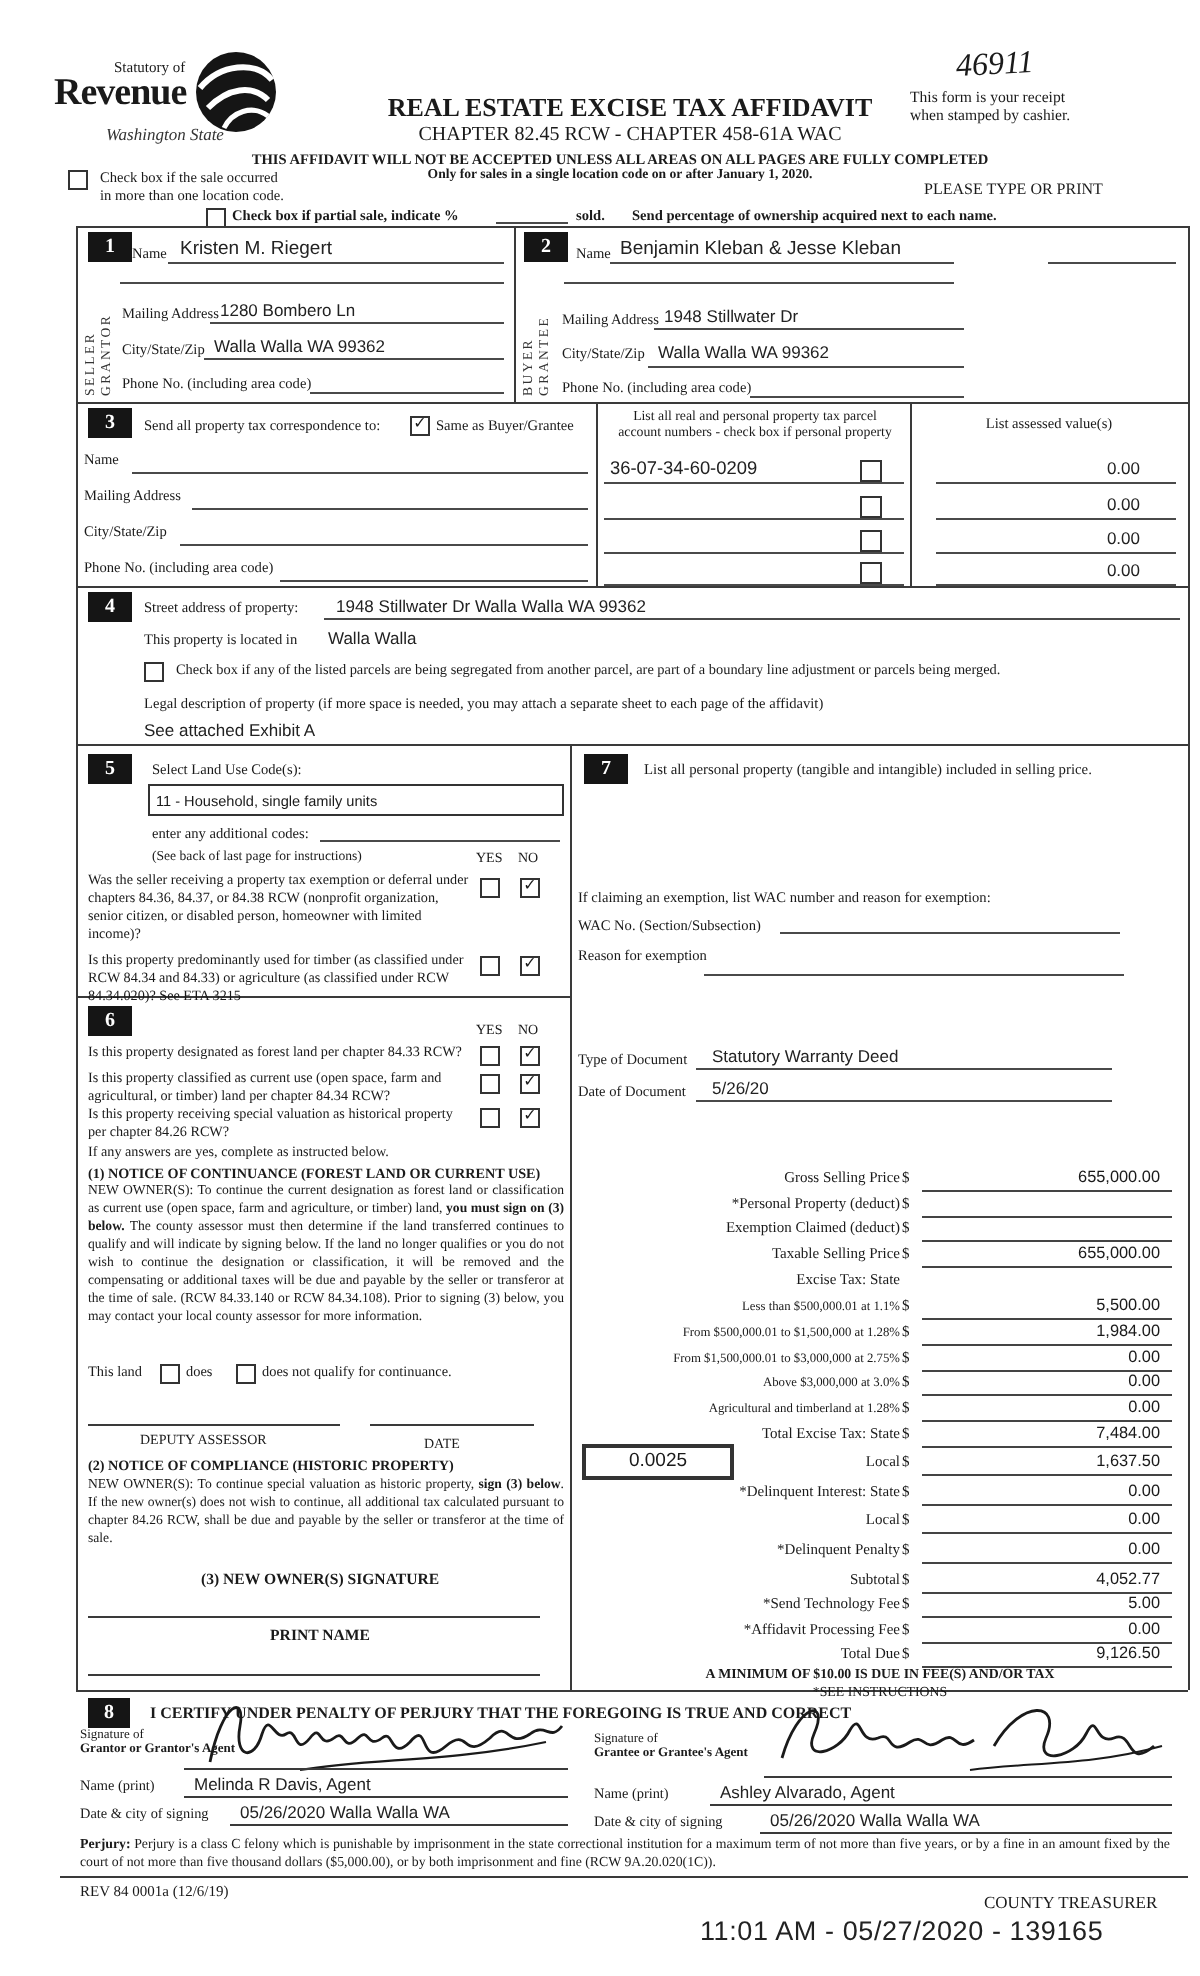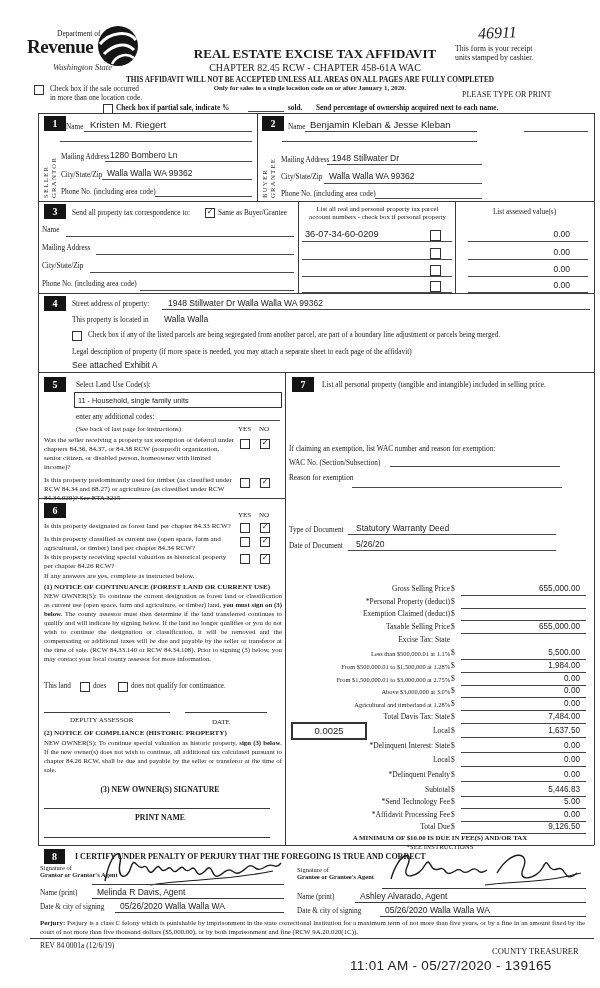--- a/index.html
+++ b/index.html
@@ -34,38 +34,38 @@
   .ratebox{position:absolute;left:3px;top:-3px;width:72px;height:14px;border:2px solid #333;
            text-align:center;font:9.5px "Liberation Sans",sans-serif;line-height:14px}
   .sig{position:absolute;pointer-events:none}
   .hand{font-family:"Liberation Serif",serif;font-style:italic}
 </style>
 </head>
 <body>
 
 <div class="page">
 
-  <div class="abs lbl" style="left:57px;top:29px;font-size:7.5px">Department of</div>
+  <div class="abs lbl" style="left:57px;top:29px;font-size:7.5px">Statutory of</div>
   <div class="abs b ser" style="left:27px;top:36px;font-size:19px;letter-spacing:-0.5px">Revenue</div>
   <div class="abs i ser" style="left:53px;top:62px;font-size:8.5px;color:#333">Washington State</div>
   <svg class="abs" style="left:96px;top:24px" width="44" height="44" viewBox="0 0 44 44">
     <circle cx="22" cy="22" r="20" fill="#151515"></circle>
     <path d="M4,20 C14,8 32,6 40,16" stroke="#fff" stroke-width="3" fill="none"></path>
     <path d="M8,30 C18,20 30,18 38,26" stroke="#fff" stroke-width="3" fill="none"></path>
     <path d="M16,40 C20,32 30,28 38,34" stroke="#fff" stroke-width="2.5" fill="none"></path>
   </svg>
 
   <div class="abs b ctr" style="left:130px;top:46px;width:370px;font-size:13px">REAL ESTATE EXCISE TAX AFFIDAVIT</div>
   <div class="abs ctr" style="left:130px;top:62px;width:370px;font-size:10px">CHAPTER 82.45 RCW - CHAPTER 458-61A WAC</div>
   <div class="abs b ctr" style="left:40px;top:75px;width:540px;font-size:7.3px">THIS AFFIDAVIT WILL NOT BE ACCEPTED UNLESS ALL AREAS ON ALL PAGES ARE FULLY COMPLETED</div>
   <div class="abs b ctr" style="left:160px;top:84px;width:300px;font-size:6.8px">Only for sales in a single location code on or after January 1, 2020.</div>
 
   <div class="abs hand" style="left:478px;top:24px;font-size:16px;transform:rotate(-3deg)">46911</div>
   <div class="abs lbl" style="left:455px;top:44px;font-size:7.8px">This form is your receipt</div>
-  <div class="abs lbl" style="left:455px;top:53px;font-size:7.8px">units stamped by cashier.</div>
+  <div class="abs lbl" style="left:455px;top:53px;font-size:7.8px">when stamped by cashier.</div>
   <div class="abs lbl" style="left:462px;top:90px;font-size:8px">PLEASE TYPE OR PRINT</div>
 
   <span class="cb" style="left:34px;top:85px"></span>
   <div class="abs lbl" style="left:50px;top:84px">Check box if the sale occurred</div>
   <div class="abs lbl" style="left:50px;top:93px">in more than one location code.</div>
 
   <span class="cb" style="left:103px;top:104px"></span>
   <div class="abs lbl b" style="left:116px;top:103px">Check box if partial sale, indicate %</div>
   <div class="fline" style="left:248px;top:101px;width:36px"></div>
   <div class="abs lbl b" style="left:288px;top:103px">sold.</div>
@@ -169,21 +169,21 @@
     <span class="san" style="font-size:7.3px;position:absolute;left:3px;top:3px;white-space:nowrap">11 - Household, single family units</span>
   </div>
   <div class="lbl" style="left:76px;top:412px">enter any additional codes:</div>
   <div class="fline" style="left:160px;top:410px;width:120px"></div>
   <div class="lbl" style="left:76px;top:425px;font-size:6.8px">(See back of last page for instructions)</div>
   <div class="lbl" style="left:238px;top:425px;font-size:7px">YES</div>
   <div class="lbl" style="left:259px;top:425px;font-size:7px">NO</div>
   <div class="q" style="left:44px;top:436px;width:194px">Was the seller receiving a property tax exemption or deferral under chapters 84.36, 84.37, or 84.38 RCW (nonprofit organization, senior citizen, or disabled person, homeowner with limited income)?</div>
   <span class="cb" style="left:240px;top:439px"></span>
   <span class="cb" style="left:260px;top:439px"><i>✓</i></span>
-  <div class="q" style="left:44px;top:476px;width:198px">Is this property predominantly used for timber (as classified under RCW 84.34 and 68.27) or agriculture (as classified under RCW 84.34.020)? See ETA 3215</div>
+  <div class="q" style="left:44px;top:476px;width:198px">Is this property predominantly used for timber (as classified under RCW 84.34 and 84.33) or agriculture (as classified under RCW 84.34.020)? See ETA 3215</div>
   <span class="cb" style="left:240px;top:478px"></span>
   <span class="cb" style="left:260px;top:478px"><i>✓</i></span>
 
   <div class="nbox" style="left:44px;top:503px">6</div>
   <div class="lbl" style="left:238px;top:511px;font-size:7px">YES</div>
   <div class="lbl" style="left:259px;top:511px;font-size:7px">NO</div>
   <div class="q" style="left:44px;top:522px;width:190px">Is this property designated as forest land per chapter 84.33 RCW?</div>
   <span class="cb" style="left:240px;top:523px"></span>
   <span class="cb" style="left:260px;top:523px"><i>✓</i></span>
   <div class="q" style="left:44px;top:535px;width:190px">Is this property classified as current use (open space, farm and agricultural, or timber) land per chapter 84.34 RCW?</div>
@@ -285,21 +285,21 @@
       </span>
     </div>
   <div class="trow s" style="top:698px">
       <span class="tlab">Agricultural and timberland at 1.28%</span>
       <span class="tdol">$</span>
       <span class="tline">
         <b class="tval">0.00</b>
       </span>
     </div>
   <div class="trow" style="top:711px">
-      <span class="tlab">Total Davis Tax: State</span>
+      <span class="tlab">Total Excise Tax: State</span>
       <span class="tdol">$</span>
       <span class="tline">
         <b class="tval">7,484.00</b>
       </span>
     </div>
   <div class="trow" style="top:725px">
       <span class="ratebox">0.0025</span>
       <span class="tlab">Local</span>
       <span class="tdol">$</span>
       <span class="tline">
@@ -324,21 +324,21 @@
       <span class="tlab">*Delinquent Penalty</span>
       <span class="tdol">$</span>
       <span class="tline">
         <b class="tval">0.00</b>
       </span>
     </div>
   <div class="trow" style="top:784px">
       <span class="tlab">Subtotal</span>
       <span class="tdol">$</span>
       <span class="tline">
-        <b class="tval">5,446.83</b>
+        <b class="tval">4,052.77</b>
       </span>
     </div>
   <div class="trow" style="top:796px">
       <span class="tlab">*Send Technology Fee</span>
       <span class="tdol">$</span>
       <span class="tline">
         <b class="tval">5.00</b>
       </span>
     </div>
   <div class="trow" style="top:809px">

